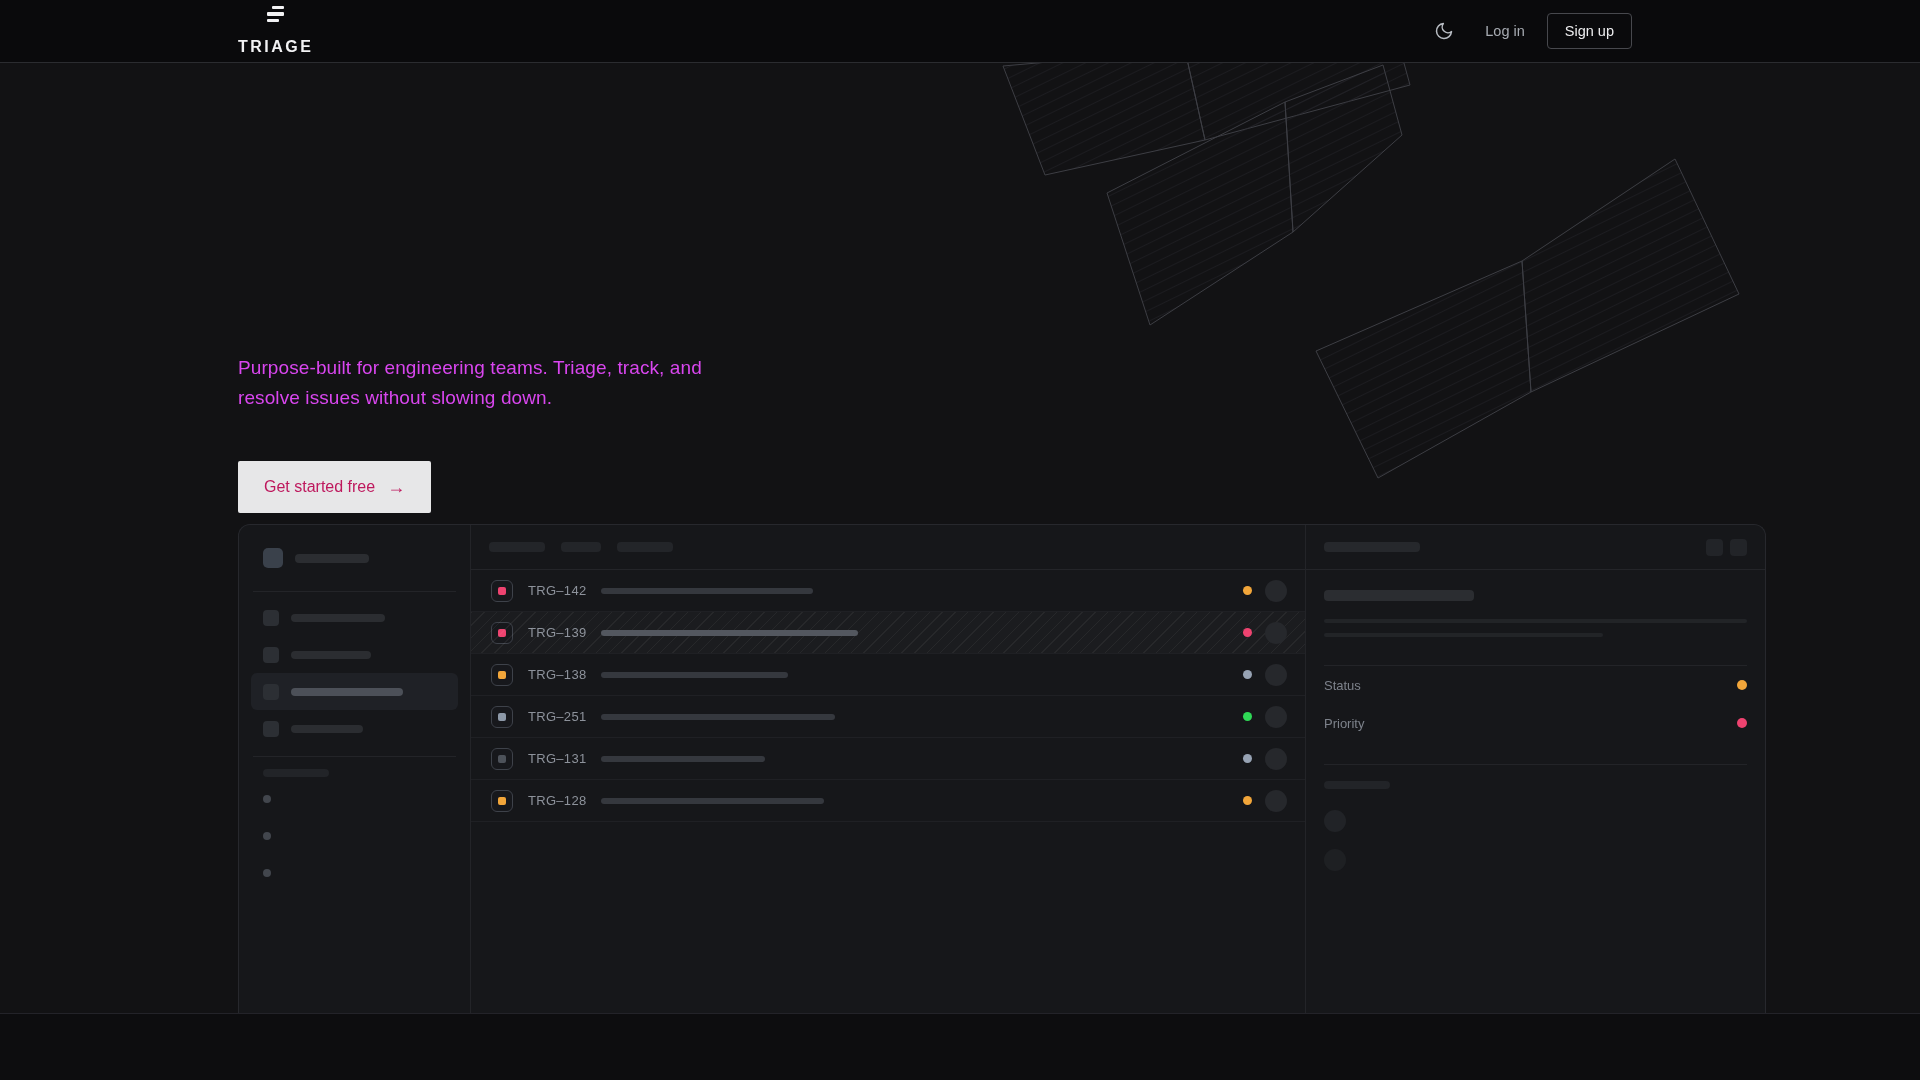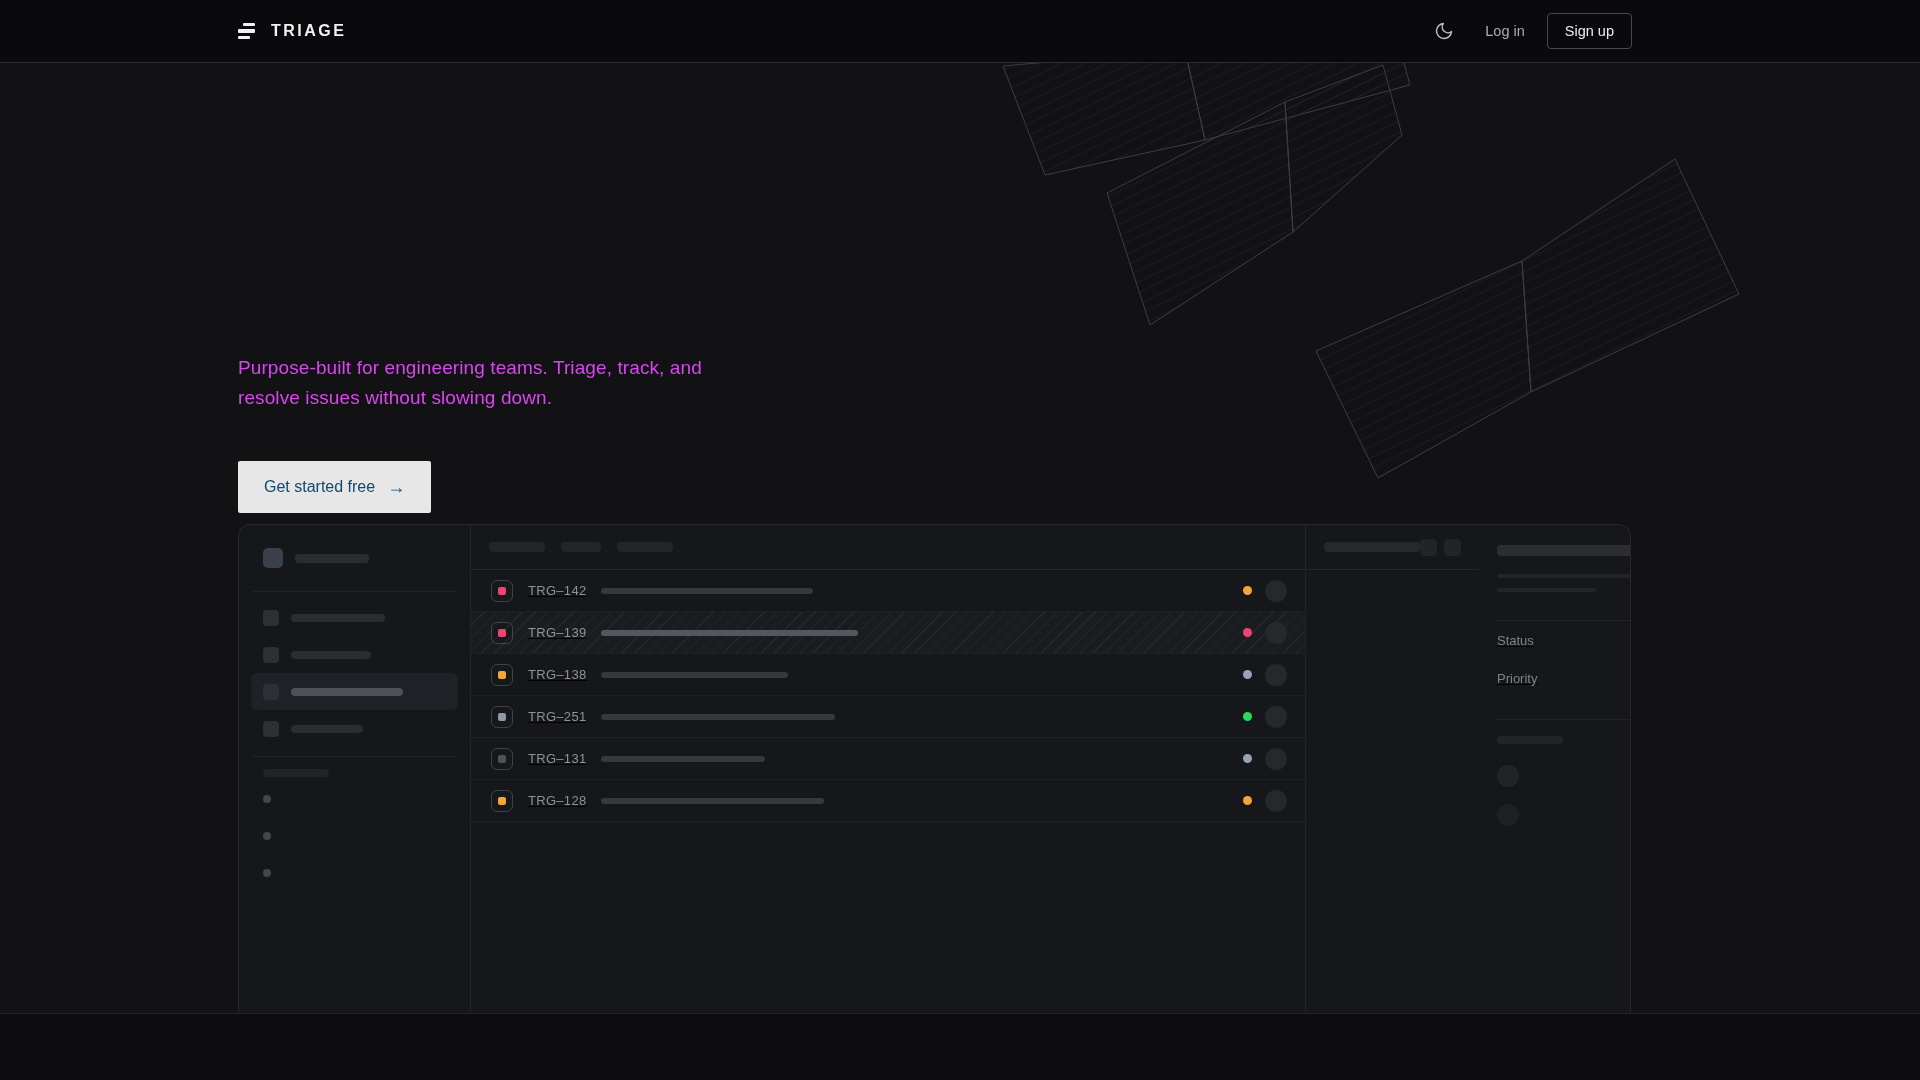--- a/index.html
+++ b/index.html
@@ -3,21 +3,21 @@
 <meta charset="utf-8">
 <style>
   * { margin:0; padding:0; box-sizing:border-box; }
   html,body { width:1920px; height:1080px; background:#121214; overflow:hidden;
               font-family:"Liberation Sans","DejaVu Sans",sans-serif; }
 
   
   .nav { height:63px; background:#0a0a0c; border-bottom:1px solid #2b2c30;
          display:flex; align-items:center; justify-content:space-between;
          padding:0 288px 0 238px; position:relative; z-index:5; }
-  .brand { display:flex; align-items:center; gap:16px; }
+  .brand { display:flex; align-items:center; gap:16px;flex-direction:column; }
   .logo { display:flex; flex-direction:column; gap:3px; width:17px; }
   .logo i { display:block; height:3.5px; background:#f2f2f4; border-radius:1px; }
   .logo i:nth-child(1){ width:12px; margin-left:5px; }
   .logo i:nth-child(2){ width:17px; }
   .logo i:nth-child(3){ width:12px; }
   .brand-name { color:#f2f2f4; font-weight:700; font-size:16px; letter-spacing:2.5px; }
   .nav-right { display:flex; align-items:center; }
   .theme-btn { background:none; border:none; cursor:pointer; display:flex; align-items:center; }
   .login { color:#a7abb2; font-size:14.5px; margin-left:31px; text-decoration:none; cursor:pointer; }
   .signup { margin-left:22px; height:36px; padding:0 17px; background:transparent;
@@ -26,29 +26,29 @@
 
   
   .hero { position:relative; height:950px; overflow:hidden; background:#121214; }
   .wireframe { position:absolute; left:970px; top:0; pointer-events:none; }
   .hero-title { position:absolute; left:238px; top:98px; font-size:56px; line-height:1.16;
                 font-weight:500; letter-spacing:-1.5px; color:#ececee; }
   .hero-title span{ display:block; }
   .hero-sub { position:absolute; left:238px; top:290px; width:482px; font-size:19px;
               line-height:1.6; color:#d946ef; letter-spacing:0.1px; }
   .cta { position:absolute; left:238px; top:398px; height:52px; padding:0 26px;
-         background:#e7e7e8; color:#0c4a6e; border:none; border-radius:2px;
+         background:#e7e7e8; color:#be185d; border:none; border-radius:2px;
          font-size:16px; font-weight:500; font-family:inherit; cursor:pointer;
          display:flex; align-items:center; gap:12px; }
   .cta .arrow { font-size:18px; font-weight:400; }
 
   
-  .card { position:absolute; left:238px; top:461px; width:1393px; height:489px;
+  .card { position:absolute; left:238px; top:461px; width:1528px; height:489px;
           background:#16171a; border:1px solid #27282d; border-bottom:none;
-          border-radius:12px 12px 0 0; display:flex; overflow:hidden;text-decoration:underline; }
+          border-radius:12px 12px 0 0; display:flex; overflow:hidden; }
 
   
   .pill  { background:#2b2d31; border-radius:4px; height:9px; }
   .pill.dim { background:#222428; }
   .sq    { background:#2c2f34; border-radius:4px; }
   .line4 { background:#222427; border-radius:2px; height:4px; }
 
   
   .sb { width:232px; border-right:1px solid #232428; flex:none; }
   .sb-top { display:flex; align-items:center; gap:12px; padding:23px 0 0 24px; }
@@ -81,21 +81,21 @@
                 margin-right:15px; flex:none; }
   .issue-icon i { width:8px; height:8px; border-radius:2px; background:var(--icon-c,#555); display:block; }
   .issue-id { width:60px; font-size:13px; color:#8d929b; letter-spacing:0.3px; flex:none; }
   .issue-bar { height:6px; border-radius:3px; background:#35383e; width:var(--bar-w,200px); margin-left:13px; }
   .issue-row.selected .issue-bar { background:#53575f; position:relative; z-index:1; }
   .issue-right { margin-left:auto; display:flex; align-items:center; gap:13px; position:relative; z-index:1; }
   .status-dot { width:9px; height:9px; border-radius:50%; background:var(--status-c,#888); }
   .issue-avatar { width:22px; height:22px; border-radius:50%; background:#26282c; }
 
   
-  .panel { flex:1; display:flex; flex-direction:row; }
+  .panel { flex:1; display:flex; flex-direction:column; }
   .panel-head { height:45px; display:flex; align-items:center; padding:0 18px;
                 border-bottom:1px solid #242529; }
   .panel-head .pill { width:96px; height:10px; background:#26282c; }
   .panel-head-sqs { margin-left:auto; display:flex; gap:7px; }
   .panel-head-sqs .sq { width:17px; height:17px; background:#222428; }
   .panel-body { padding:0 18px; }
   .panel-title { width:150px; height:11px; margin-top:20px; }
   .panel-line1 { margin-top:18px; width:100%; }
   .panel-line2 { margin-top:10px; width:66%; }
   .panel-div { border-top:1px solid #232428; margin-top:28px; }

